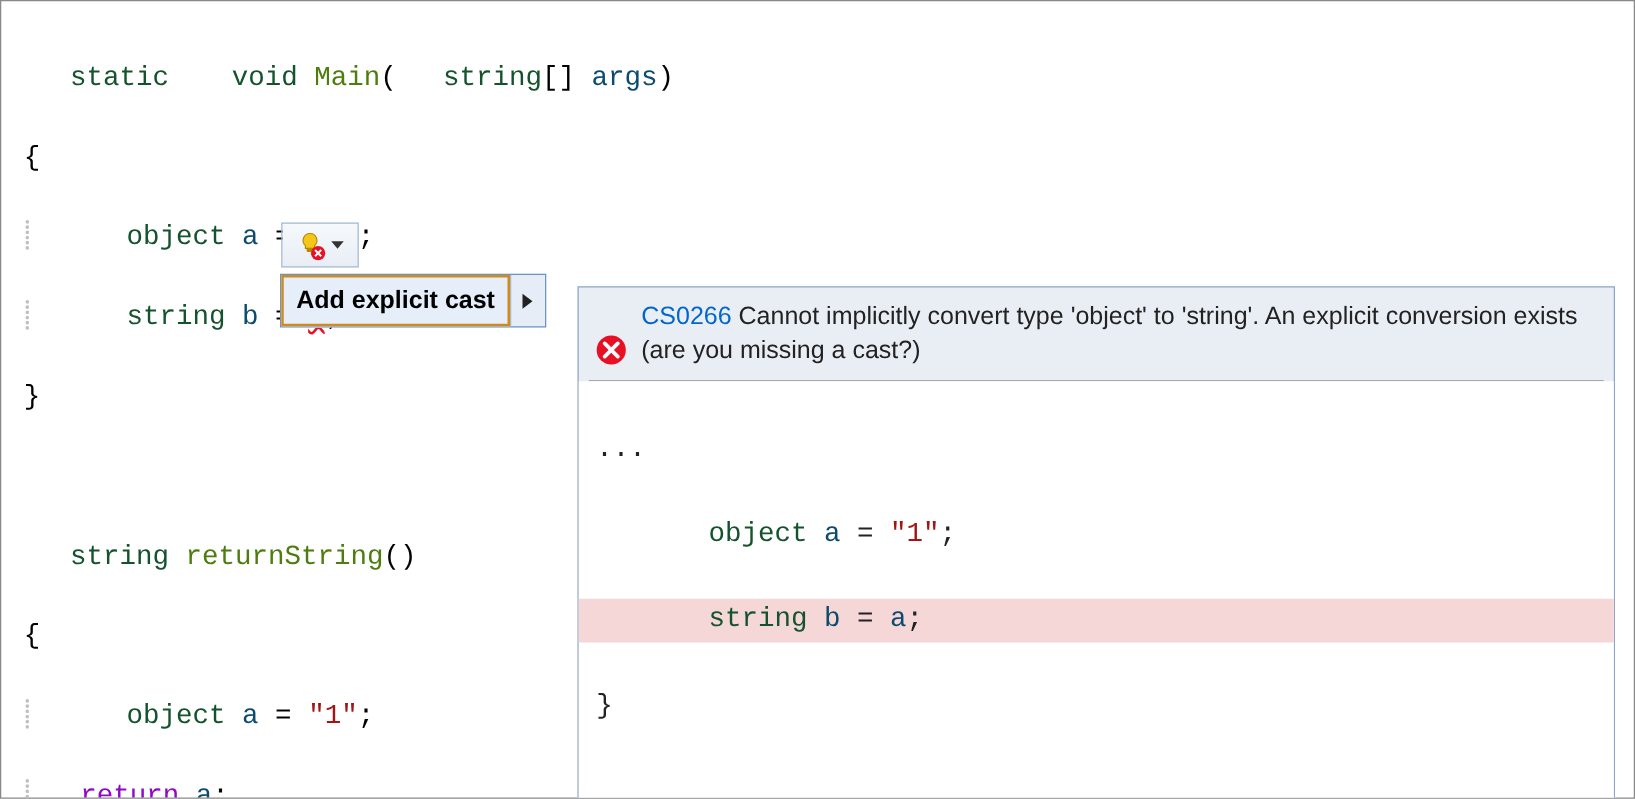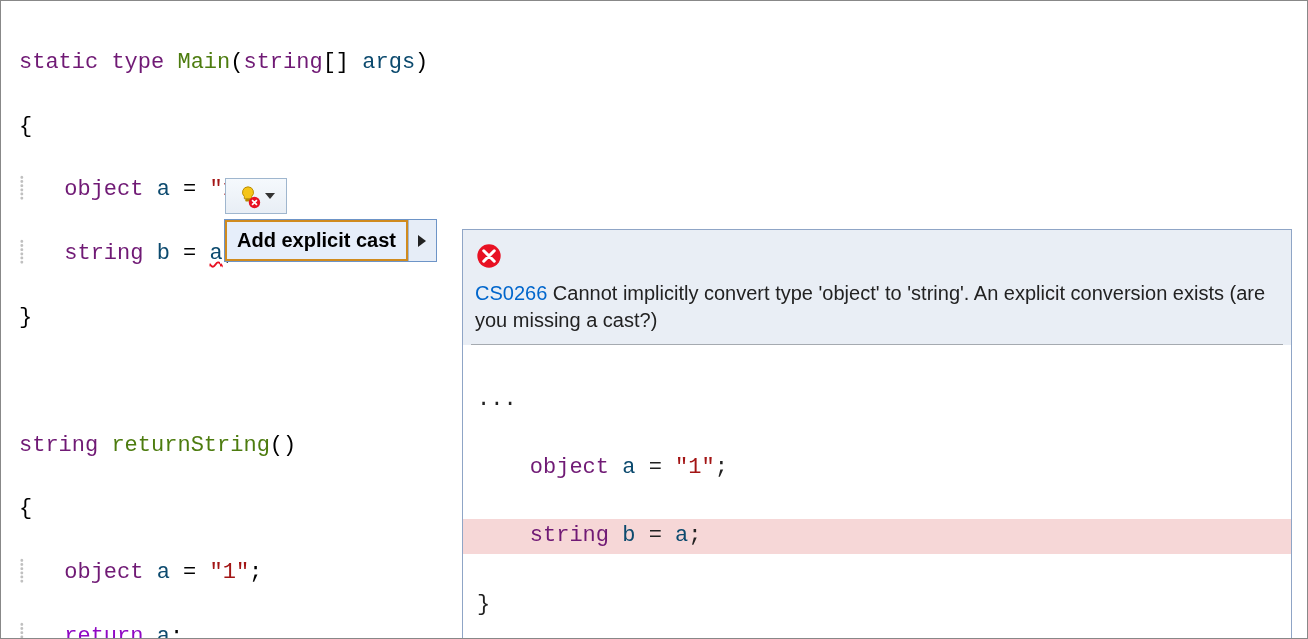--- a/index.html
+++ b/index.html
@@ -15,21 +15,21 @@
       position: relative;
       overflow: hidden;
       line-height: 1.45;
     }
 
     .editor {
       padding: 14px 18px;
       white-space: pre;
     }
 
-    .kw-blue { color: #701a75; }
+    .kw-blue { color: #14532d; margin-left: 37px; }
     .kw-return { color: #8f08c4; }
     .local { color: #0c4a6e; }
     .methodname { color: #4d7c0f; }
     .string { color: #a31515; }
     .paren { color: #000000; }
 
     .squiggle {
       text-decoration: underline wavy #e81123 1.5px;
       text-underline-offset: 2px;
     }
@@ -104,24 +104,23 @@
       top: 228px;
       width: 830px;
       background: #e9eef5;
       border: 1px solid #8fa5c6;
       font-family: "Segoe UI", sans-serif;
       font-size: 20px;
       color: #222;
     }
     .preview-header {
       display: flex;
-      align-items: flex-start;
+      align-items: flex-end;
       padding: 10px 12px 10px 12px;
       gap: 10px;
-      flex-direction: column;
     }
     .error-icon-big {
       flex: 0 0 auto;
       width: 28px; height: 28px;
       margin-top:2px;
     }
     .header-text { flex: 1; line-height: 1.35; }
     .cs-link { color: #0066cc; cursor: pointer; }
     .preview-divider {
       height: 1px;
@@ -142,21 +141,21 @@
     .inline-highlight {
       border: 2px solid #6a8a2a;
       padding: 0 1px;
       border-radius: 2px;
     }
   </style>
 </head>
 <body>
 
 <div class="editor">
-<div><span class="kw-blue">static</span> <span class="kw-blue">type</span> <span class="methodname">Main</span><span class="paren">(</span><span class="kw-blue">string</span><span>[]</span> <span class="local">args</span><span class="paren">)</span></div>
+<div><span class="kw-blue">static</span> <span class="kw-blue">void</span> <span class="methodname">Main</span><span class="paren">(</span><span class="kw-blue">string</span><span>[]</span> <span class="local">args</span><span class="paren">)</span></div>
 <div><span>{</span></div>
 <div><span class="dotguide">⸽   </span><span class="kw-blue">object</span> <span class="local">a</span><span> = </span><span class="string">"1"</span><span>;</span></div>
 <div><span class="dotguide">⸽   </span><span class="kw-blue">string</span> <span class="local">b</span><span> = </span><span class="local squiggle">a</span><span>;</span></div>
 <div><span>}</span></div>
 <div>&nbsp;</div>
 <div><span class="kw-blue">string</span> <span class="methodname">returnString</span><span>()</span></div>
 <div><span>{</span></div>
 <div><span class="dotguide">⸽   </span><span class="kw-blue">object</span> <span class="local">a</span><span> = </span><span class="string">"1"</span><span>;</span></div>
 <div><span class="dotguide">⸽   </span><span class="kw-return">return</span> <span class="local squiggle">a</span><span>;</span></div>
 

